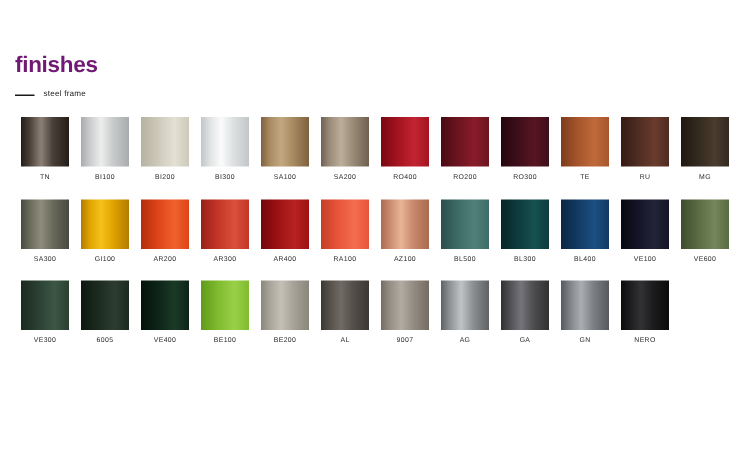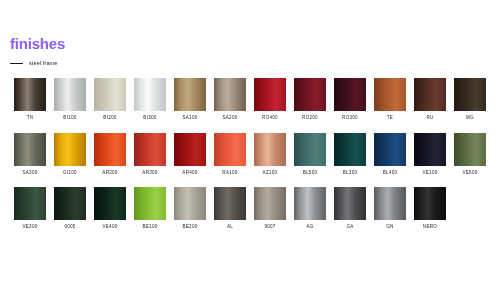--- a/index.html
+++ b/index.html
@@ -17,21 +17,21 @@
     width: 500px;
     height: 300px;
     background: #ffffff;
   }
   .title {
     position: absolute;
     left: 10px;
     top: 36px;
     font-size: 15px;
     font-weight: bold;
-    color: #8b5cf6;
+    color: #701a75;
     letter-spacing: -0.2px;
     line-height: 1;
   }
   .legend {
     position: absolute;
     left: 10px;
     top: 61px;
     display: flex;
     align-items: center;
     gap: 6px;

